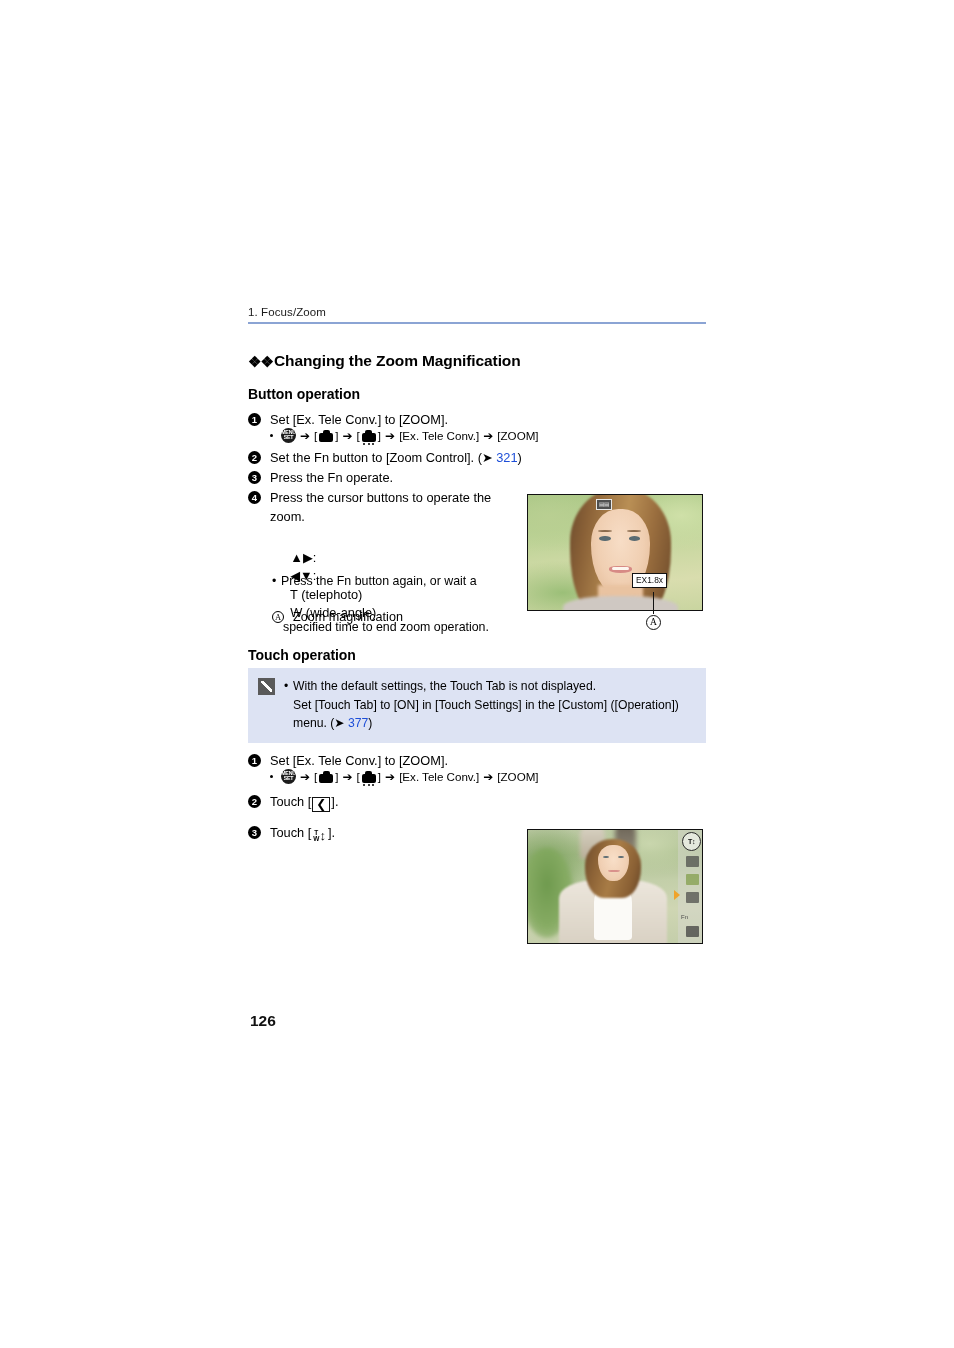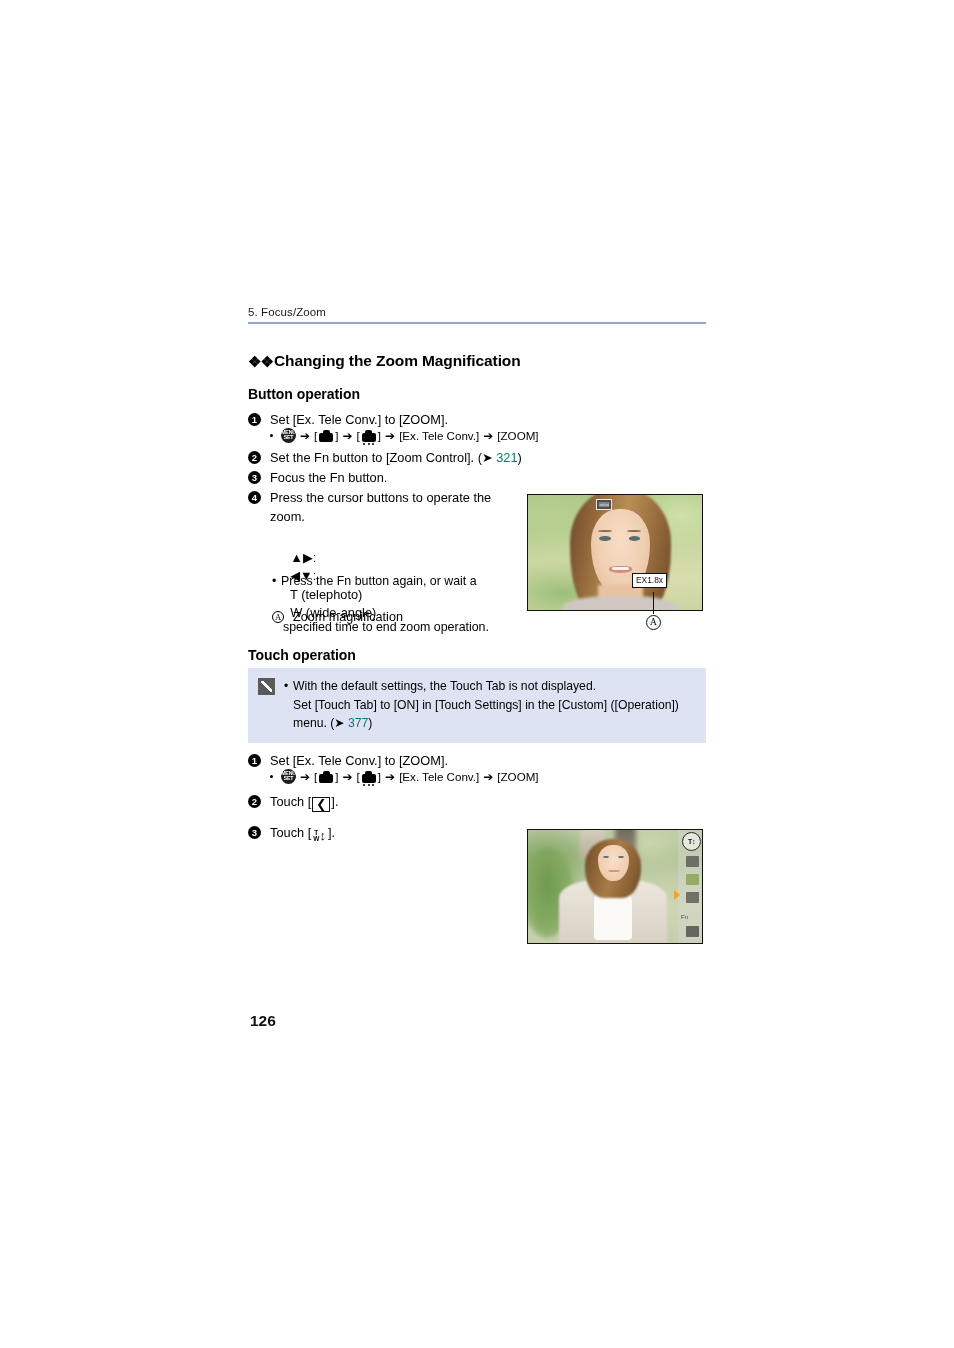--- a/index.html
+++ b/index.html
@@ -239,21 +239,21 @@
   .note-body {
     flex: 1 1 auto;
     font-size: 12.2px;
     line-height: 18.5px;
   }
   .note-body .nb-row { display: flex; }
   .note-body .nb-dot {
     flex: 0 0 auto;
     width: 9px;
   }
-  .link { color: #0f766e; }
+  .link { color: #1d4ed8; }
 
   
   .pagenum {
     position: absolute;
     left: 250px;
     top: 1012px;
     font-size: 15.5px;
     color: #111;
     font-weight: bold;
   }
@@ -563,21 +563,21 @@
     vertical-align: middle;
     text-align: center;
   }
 </style>
 </head>
 <body>
 
 <div class="page">
 
   <div class="header">
-    <div class="header-text">5. Focus/Zoom</div>
+    <div class="header-text">1. Focus/Zoom</div>
     <div class="header-rule"></div>
   </div>
 
   <div class="h-section">
     <span class="diamond-bullet">❖❖</span>
     <span>Changing the Zoom Magnification</span>
   </div>
 
   <div class="h-sub" id="sub-button">Button operation</div>
 
@@ -617,21 +617,21 @@
     <span>[ZOOM]</span>
   </div>
 
   <div class="step" style="left:248px; top:448px; width:430px;">
     <span class="step-num">2</span>
     <span class="step-text">Set the Fn button to [Zoom Control]. (➤&nbsp;<span class="link">321</span>)</span>
   </div>
 
   <div class="step" style="left:248px; top:468px; width:430px;">
     <span class="step-num">3</span>
-    <span class="step-text">Focus the Fn button.</span>
+    <span class="step-text">Press the Fn operate.</span>
   </div>
 
   <div class="step" style="left:248px; top:488px; width:252px;">
     <span class="step-num">4</span>
     <span class="step-text">Press the cursor buttons to operate the zoom.</span>
   </div>
 
   <div class="dirline" style="left:276px; top:548px;">
     <span>◀▼:</span>
     <span style="display:inline-block;width:8px;"></span>

